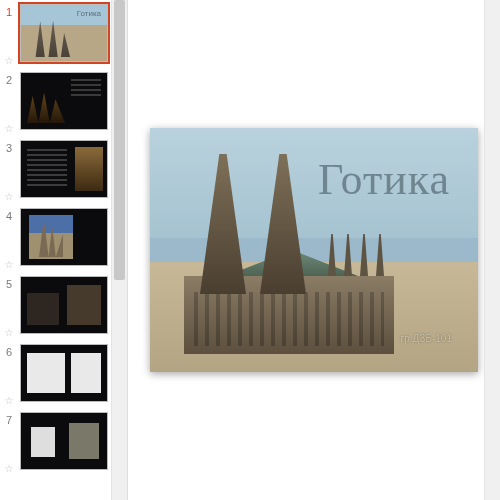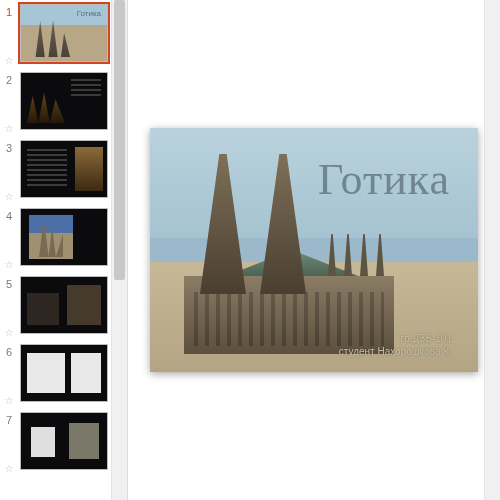--- a/index.html
+++ b/index.html
@@ -248,16 +248,15 @@
       <div class="roof"></div>
       <div class="spire l"></div>
       <div class="spire r"></div>
       <div class="pin p1"></div>
         <div class="pin p2"></div>
         <div class="pin p3"></div>
         <div class="pin p4"></div>
     </div>
     <div class="title-text">Готика</div>
     <div class="sub1">гр.ДЗБ-101</div>
-    <div class="sub2">студент Нахорошкова К.</div>
   </div>
   <div class="stage-vscroll"></div>
 </div>
 
 </body></html>

